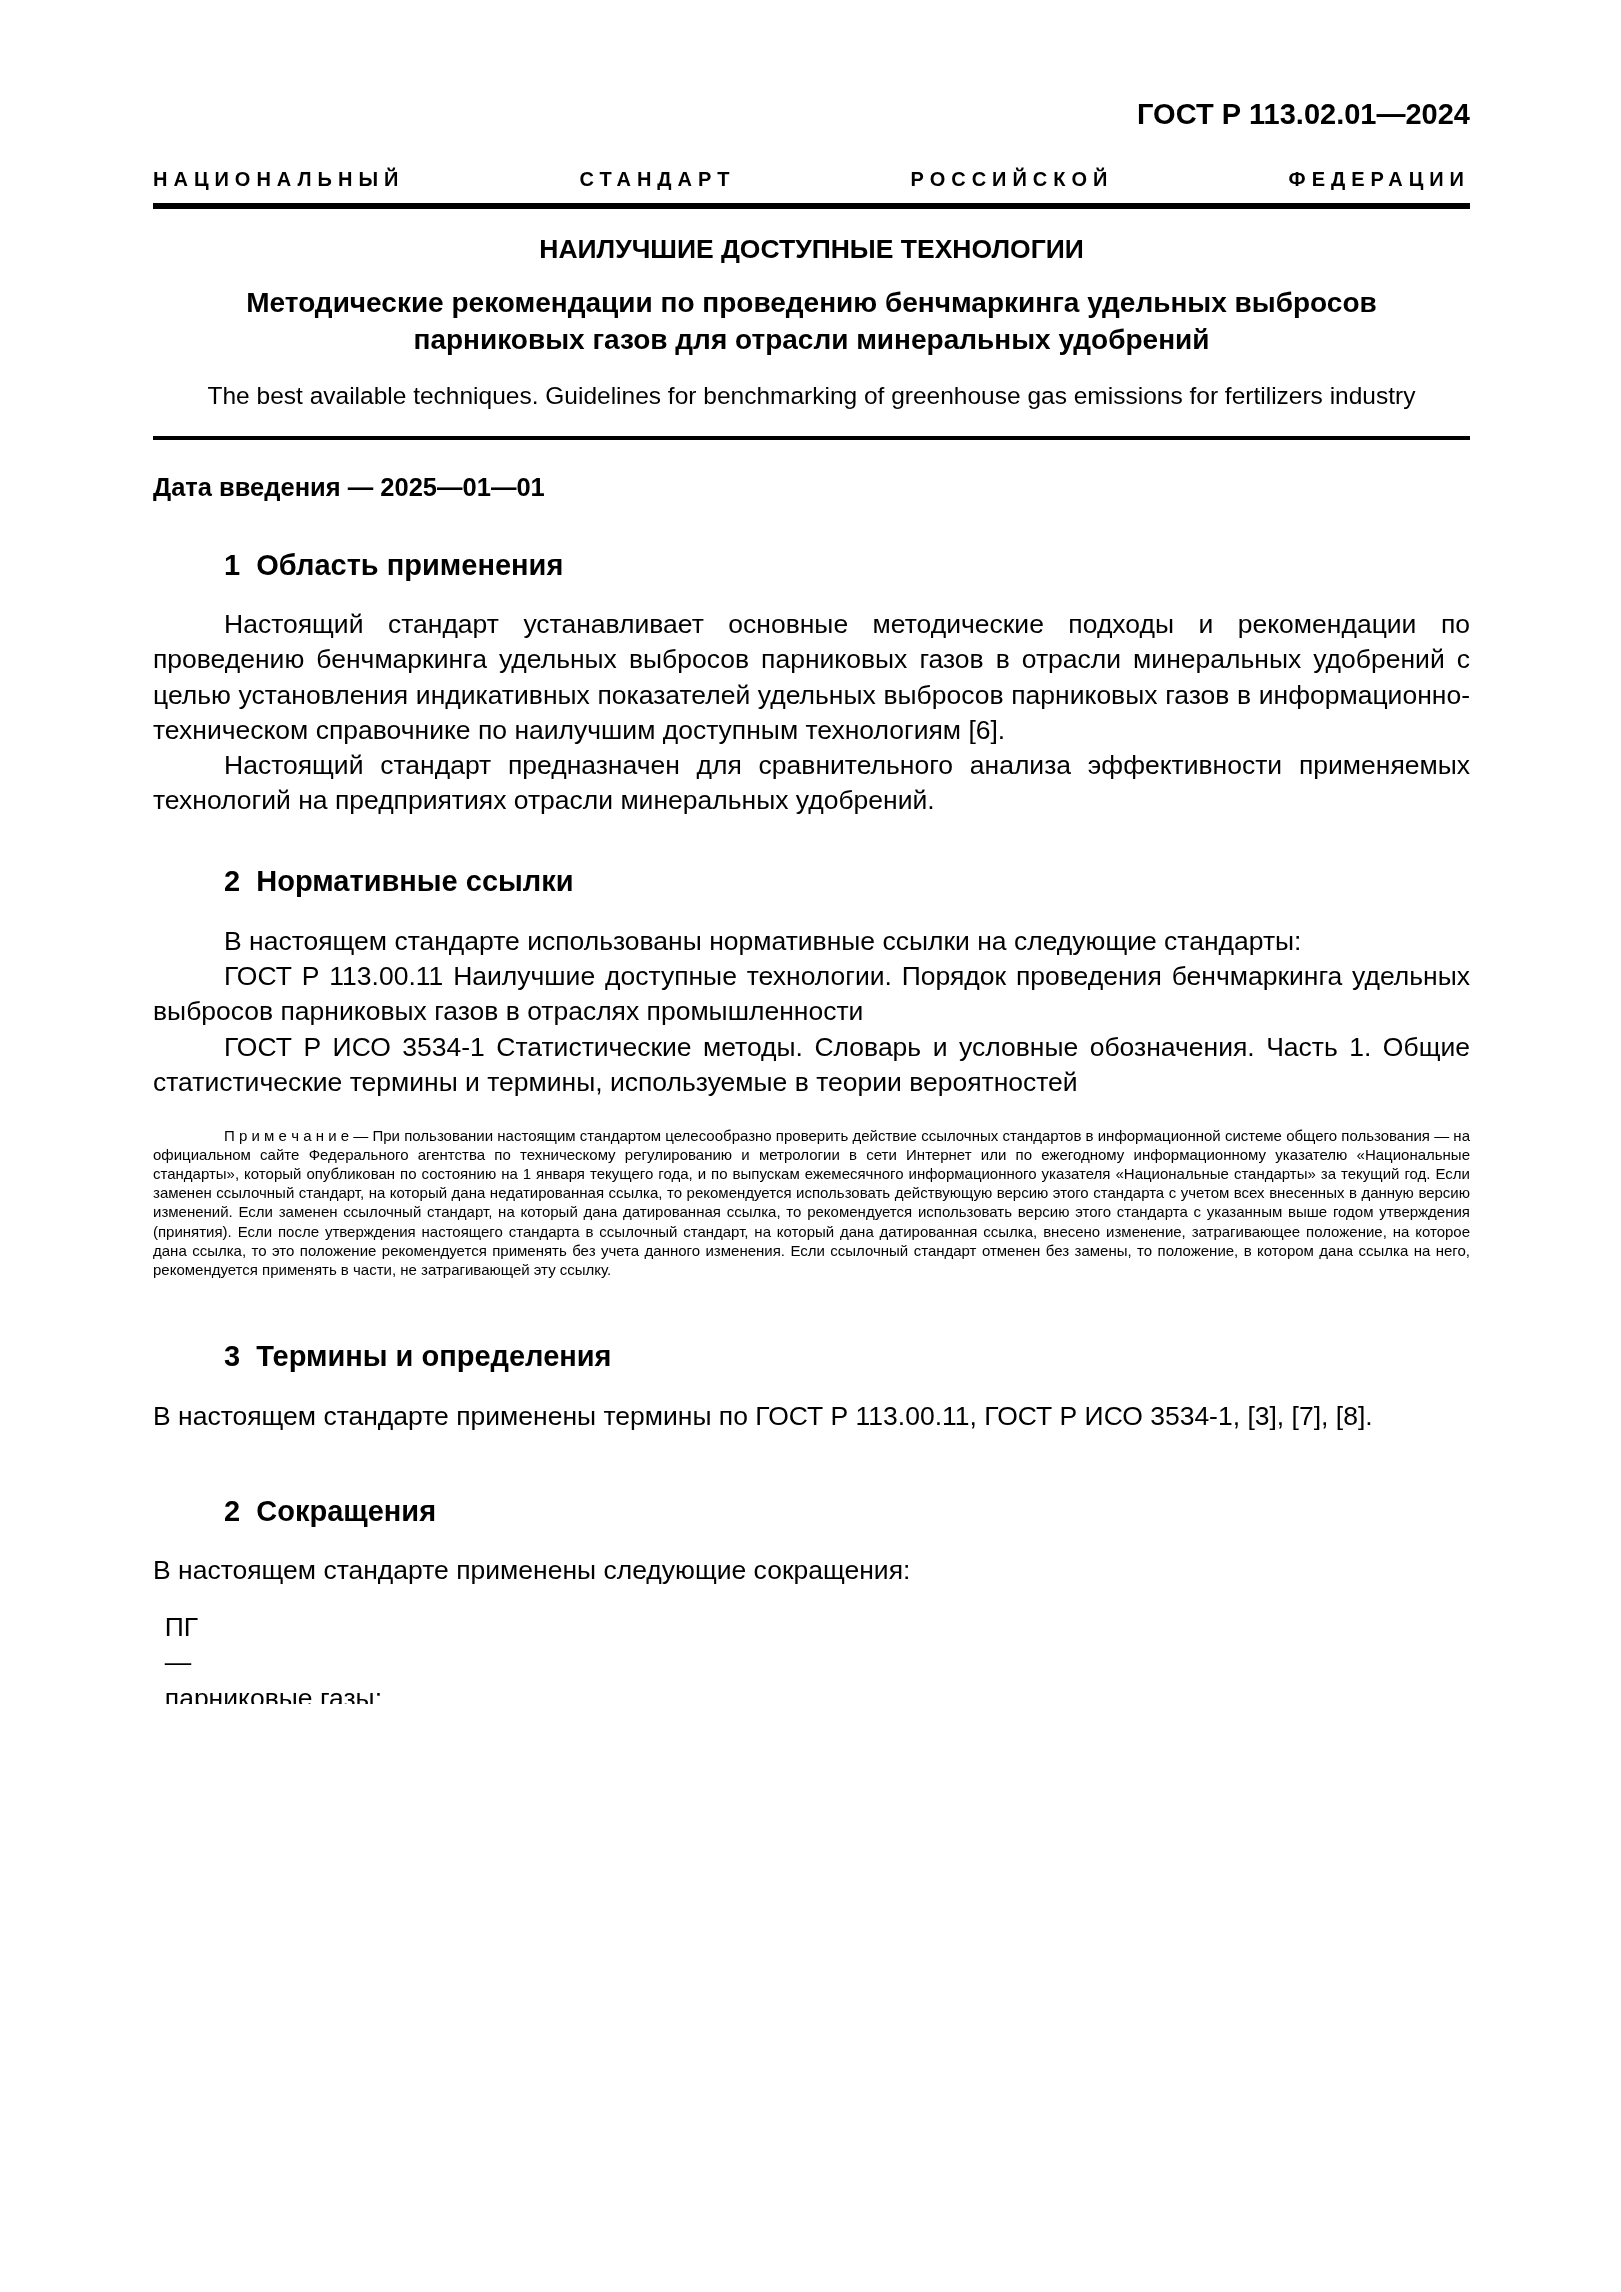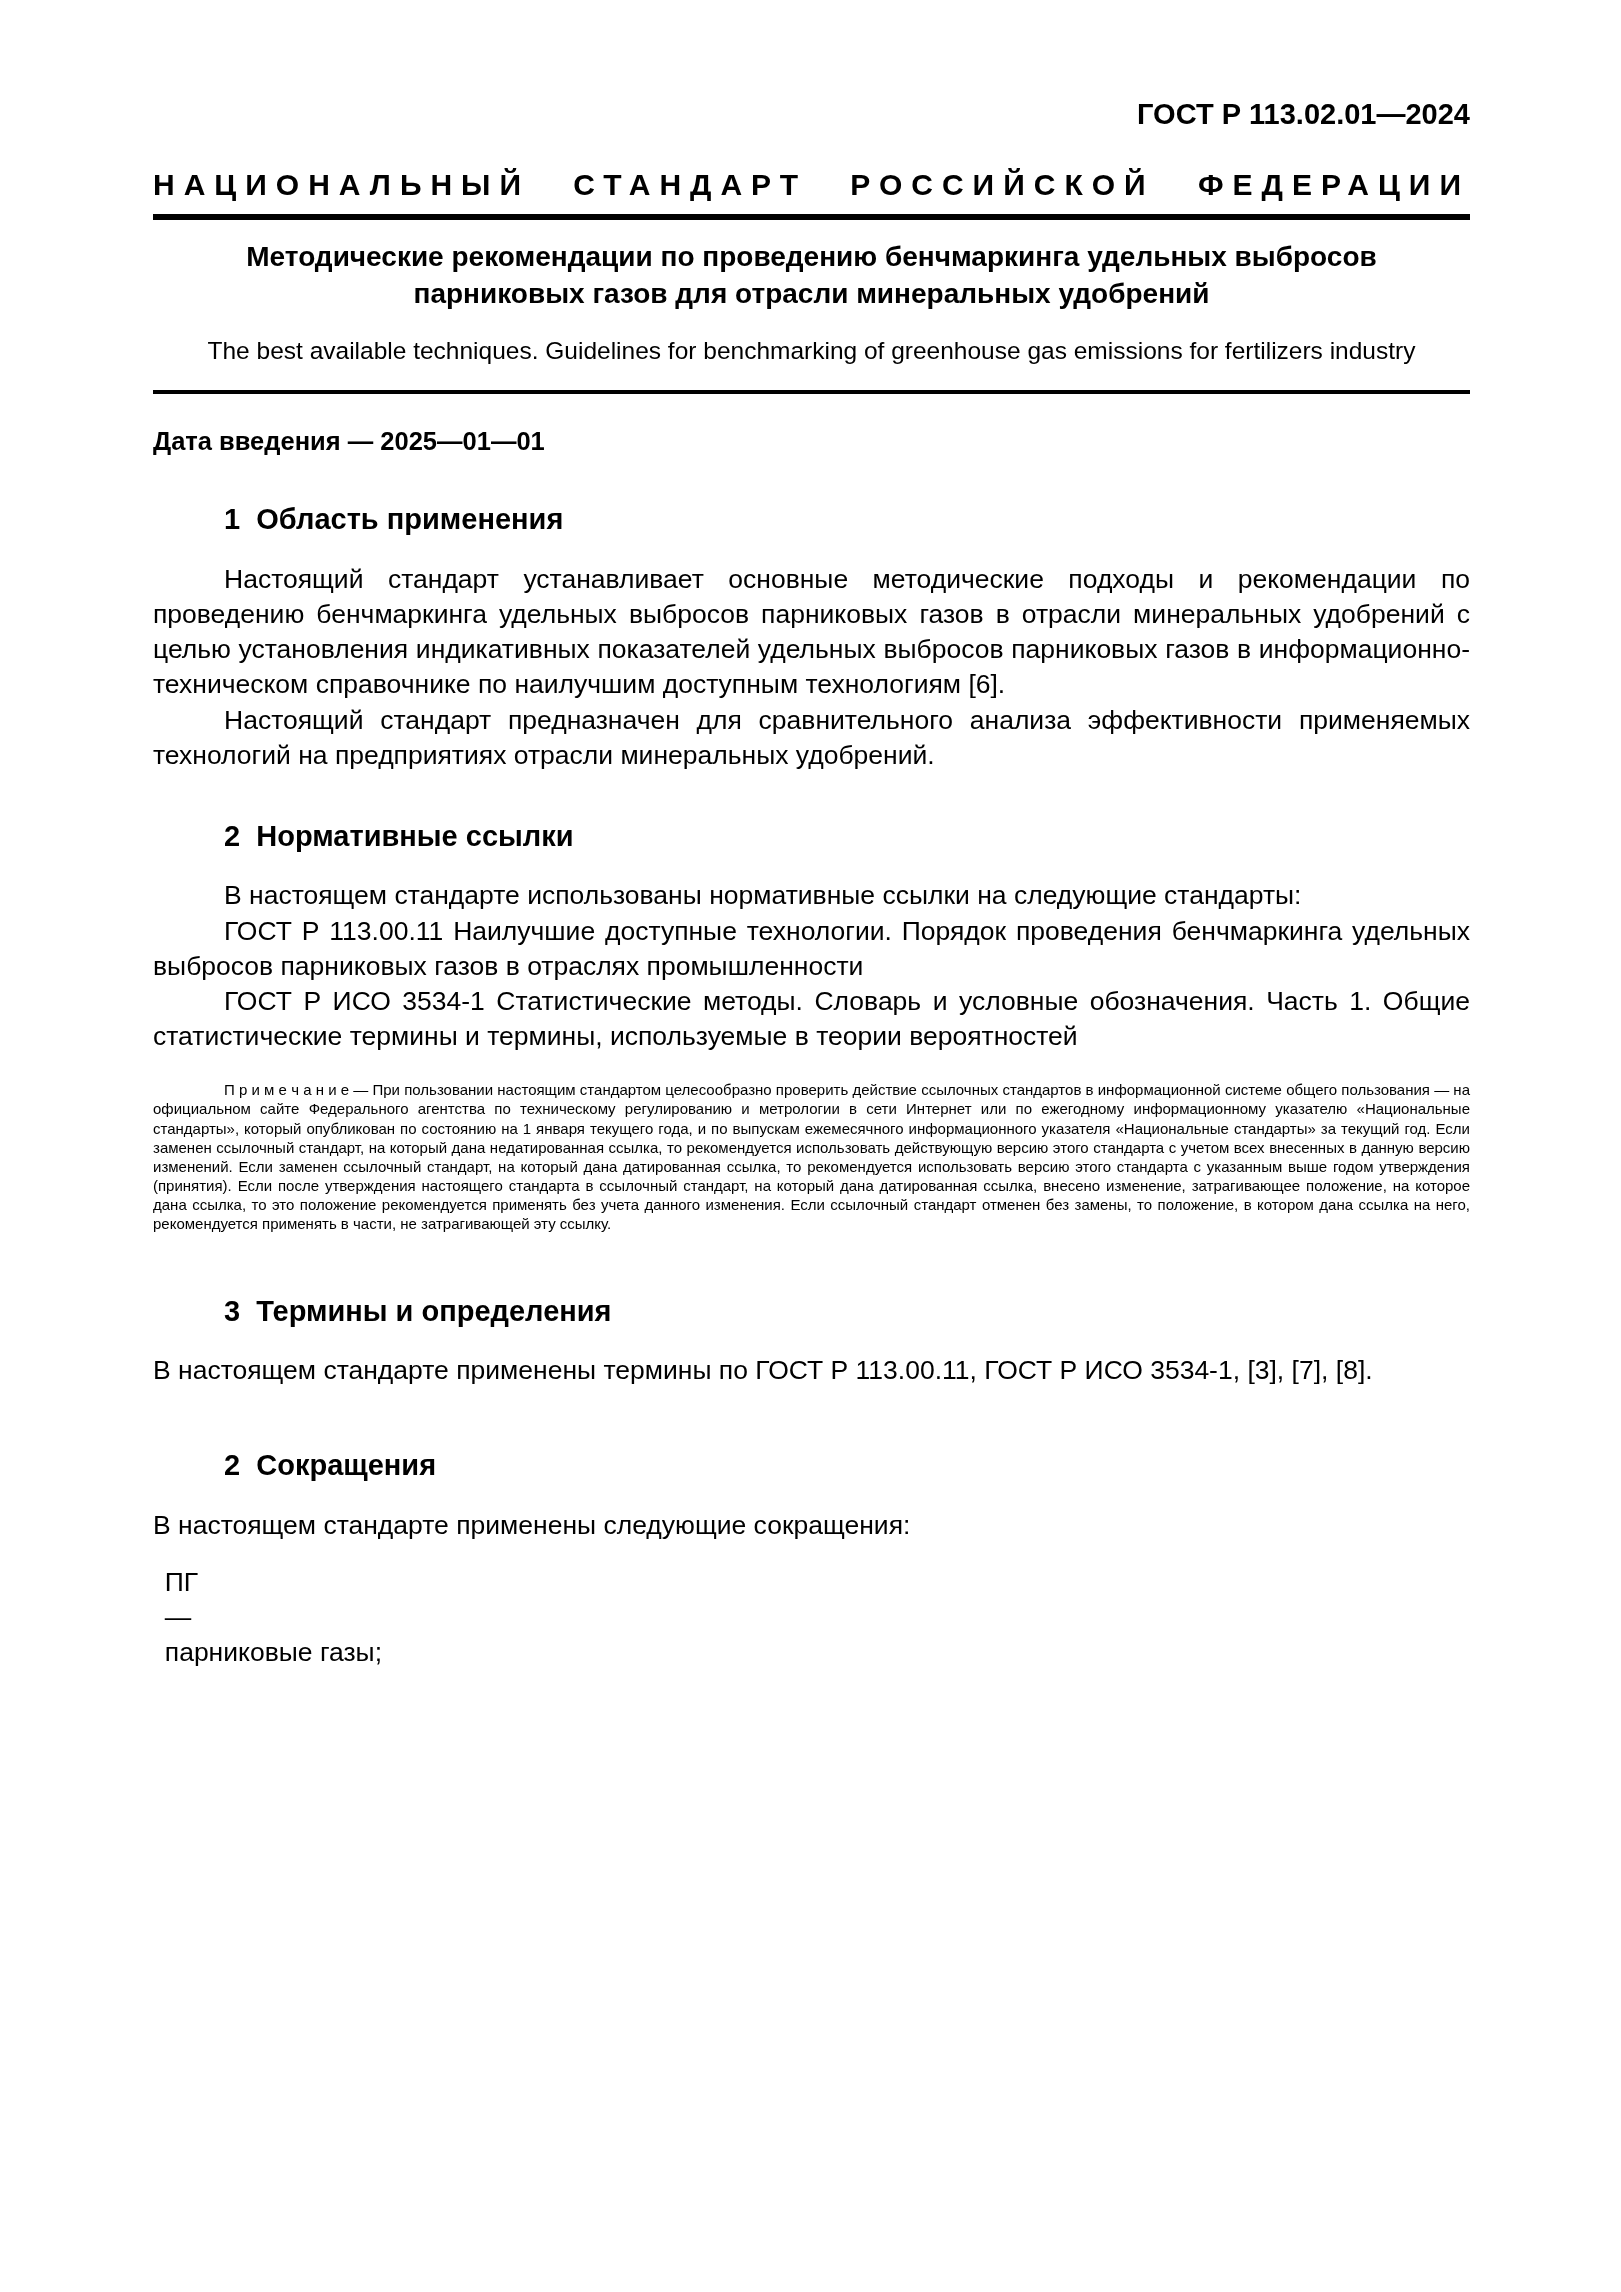--- a/index.html
+++ b/index.html
@@ -19,21 +19,21 @@
     width: 1317px;
   }
   .doc-code {
     margin-top: 98px;
     text-align: right;
     font-size: 29px;
     font-weight: bold;
   }
   .banner {
     margin-top: 37px;
-    font-size: 30px;
+    font-size: 20px;
     font-weight: bold;
     letter-spacing: 0.30em;
     text-align: justify;
     text-align-last: justify;
   }
   .rule { background: #000; }
   .rule-thick { height: 5.9px; margin-top: 11.8px; }
   .rule-mid   { height: 3.9px; margin-top: 25.5px; }
   .title-caps {
     margin-top: 25.5px;
@@ -115,20 +115,21 @@
 
 <div class="page">
   <div class="content">
 
     <div class="doc-code">ГОСТ Р 113.02.01—2024</div>
 
     <div class="banner">НАЦИОНАЛЬНЫЙ СТАНДАРТ РОССИЙСКОЙ ФЕДЕРАЦИИ</div>
 
     <div class="rule rule-thick"></div>
 
+    <div class="title-caps">НАИЛУЧШИЕ ДОСТУПНЫЕ ТЕХНОЛОГИИ</div>
     <div class="title-ru">Методические рекомендации по проведению бенчмаркинга удельных выбросов парниковых газов для отрасли минеральных удобрений</div>
     <div class="title-en">The best available techniques. Guidelines for benchmarking of greenhouse gas emissions for fertilizers industry</div>
 
     <div class="rule rule-mid"></div>
 
     <div class="date-line">Дата введения — 2025—01—01</div>
 
     <h2 class="sec-heading">1  Область применения</h2>
     <p class="para indent">Настоящий стандарт устанавливает основные методические подходы и рекомендации по проведению бенчмаркинга удельных выбросов парниковых газов в отрасли минеральных удобрений с целью установления индикативных показателей удельных выбросов парниковых газов в информационно-техническом справочнике по наилучшим доступным технологиям [6].</p>
     <p class="para indent">Настоящий стандарт предназначен для сравнительного анализа эффективности применяемых технологий на предприятиях отрасли минеральных удобрений.</p>

